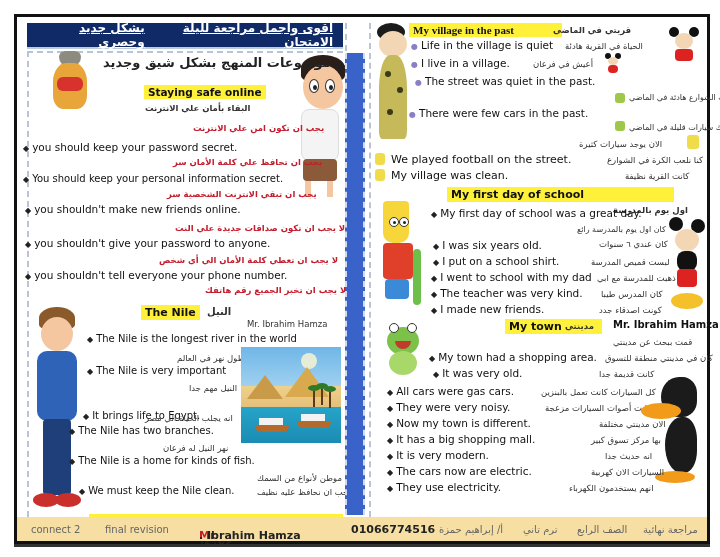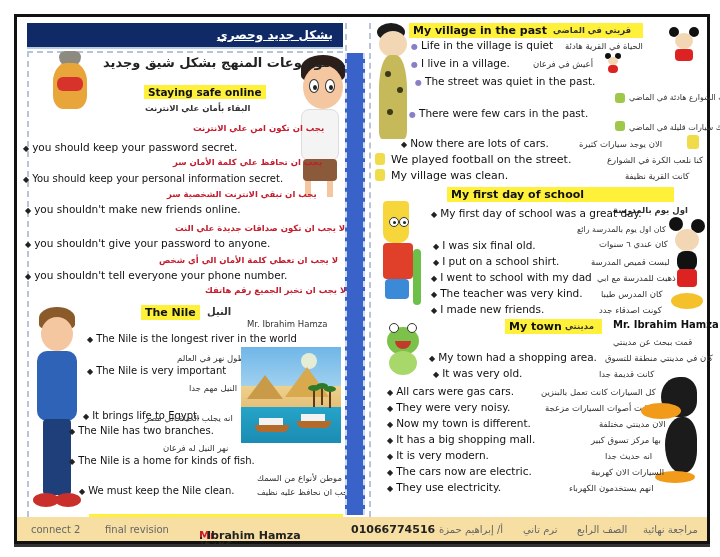--- a/index.html
+++ b/index.html
@@ -111,20 +111,21 @@
   .daffy-body { position: absolute; background: #1b1b1b; border-radius: 50% 40% 40% 50%; }
   .daffy-beak { position: absolute; background: #f29a1a; border-radius: 50%; }
 </style>
 </head>
 <body>
 
 <div class="sheet">
 
   <div class="left-col">
     <div class="banner">
+      <span>أقوى وأجمل مراجعة لليلة الامتحان</span>
       <span>بشكل جديد وحصري</span>
     </div>
     <div class="dotted-left"></div>
 
     <div class="char" style="left:28px;top:34px;width:50px;height:60px;">
       <div class="pot" style="left:14px;top:0;width:22px;height:16px;"></div>
       <div class="pooh-body" style="left:8px;top:12px;width:34px;height:46px;"></div>
       <div class="pooh-shirt" style="left:12px;top:26px;width:26px;height:14px;"></div>
     </div>
 
@@ -218,21 +219,21 @@
 
     <div class="char" style="left:4px;top:6px;width:40px;height:120px;">
       <div class="fred-hair" style="left:4px;top:0;width:28px;height:18px;"></div>
       <div class="mickey-face" style="left:6px;top:8px;width:28px;height:26px;"></div>
       <div class="fred-body" style="left:6px;top:32px;width:28px;height:84px;"></div>
       <div class="fred-spot" style="left:12px;top:48px;width:6px;height:6px;"></div>
       <div class="fred-spot" style="left:24px;top:64px;width:6px;height:6px;"></div>
       <div class="fred-spot" style="left:14px;top:86px;width:6px;height:6px;"></div>
     </div>
 
-    <div class="txt en hl" style="left:40px;top:6px;font-size:11px;padding-right:96px;">My village in the past</div>
+    <div class="txt en hl" style="left:40px;top:6px;font-size:11px;padding-right:48px;font-family:Liberation Serif, serif;">My village in the past</div>
     <div class="txt ar ar-blk" style="left:184px;top:8px;font-weight:bold;">قريتي في الماضي</div>
 
     <div class="char" style="left:300px;top:10px;width:32px;height:40px;">
       <div class="mickey-ear" style="left:0;top:0;width:10px;height:10px;"></div>
       <div class="mickey-ear" style="left:20px;top:0;width:10px;height:10px;"></div>
       <div class="mickey-face" style="left:6px;top:6px;width:18px;height:16px;"></div>
       <div class="mickey-pant" style="left:6px;top:22px;width:18px;height:12px;"></div>
     </div>
 
     <div class="txt en bullet-p" style="left:42px;top:22px;">Life in the village is quiet</div>
@@ -249,21 +250,20 @@
     </div>
 
     <div class="txt en bullet-p" style="left:46px;top:58px;">The street was quiet in the past.</div>
     <div class="sponge" style="left:246px;top:76px;width:10px;height:10px;background:#9ec84a;"></div>
     <div class="txt ar ar-blk" style="left:260px;top:76px;font-size:8px;">كانت الشوارع هادئة في الماضي</div>
 
     <div class="txt en bullet-p" style="left:40px;top:90px;">There were few cars in the past.</div>
     <div class="sponge" style="left:246px;top:104px;width:10px;height:10px;background:#9ec84a;"></div>
     <div class="txt ar ar-blk" style="left:260px;top:106px;font-size:8px;">كان هناك سيارات قليلة في الماضي</div>
 
-    <div class="txt en bullet" style="left:32px;top:120px;">Now there are lots of cars.</div>
     <div class="txt ar ar-blk" style="left:210px;top:122px;">الان يوجد سيارات كثيرة</div>
     <div class="sponge" style="left:318px;top:118px;width:12px;height:14px;"></div>
 
     <div class="sponge" style="left:6px;top:136px;width:10px;height:12px;"></div>
     <div class="txt en" style="left:22px;top:136px;font-size:11px;">We played football on the street.</div>
     <div class="txt ar ar-blk" style="left:238px;top:138px;">كنا نلعب الكرة في الشوارع</div>
 
     <div class="sponge" style="left:6px;top:152px;width:10px;height:12px;"></div>
     <div class="txt en" style="left:22px;top:152px;font-size:11px;">My village was clean.</div>
     <div class="txt ar ar-blk" style="left:256px;top:154px;">كانت القرية نظيفة</div>
@@ -289,21 +289,21 @@
 
     <div class="char" style="left:300px;top:200px;width:36px;height:96px;">
       <div class="mickey-ear" style="left:0;top:0;width:14px;height:14px;"></div>
       <div class="mickey-ear" style="left:22px;top:2px;width:14px;height:14px;"></div>
       <div class="mickey-face" style="left:6px;top:12px;width:24px;height:22px;"></div>
       <div class="mickey-ear" style="left:8px;top:34px;width:20px;height:20px;border-radius:40%;"></div>
       <div class="mickey-pant" style="left:8px;top:52px;width:20px;height:18px;"></div>
       <div style="position:absolute;left:2px;top:76px;width:32px;height:16px;background:#f4c12a;border-radius:50%;"></div>
     </div>
 
-    <div class="txt en bullet" style="left:64px;top:222px;">I was six final old.</div>
+    <div class="txt en bullet" style="left:64px;top:222px;">I was six years old.</div>
     <div class="txt ar ar-blk" style="left:230px;top:222px;">كان عندي ٦ سنوات</div>
 
     <div class="txt en bullet" style="left:64px;top:238px;">I put on a school shirt.</div>
     <div class="txt ar ar-blk" style="left:222px;top:240px;">لبست قميص المدرسة</div>
 
     <div class="txt en bullet" style="left:62px;top:254px;">I went to school with my dad</div>
     <div class="txt ar ar-blk" style="left:228px;top:256px;">ذهبت للمدرسة مع ابي</div>
 
     <div class="txt en bullet" style="left:62px;top:270px;">The teacher was very kind.</div>
     <div class="txt ar ar-blk" style="left:232px;top:272px;">كان المدرس طيبا</div>

